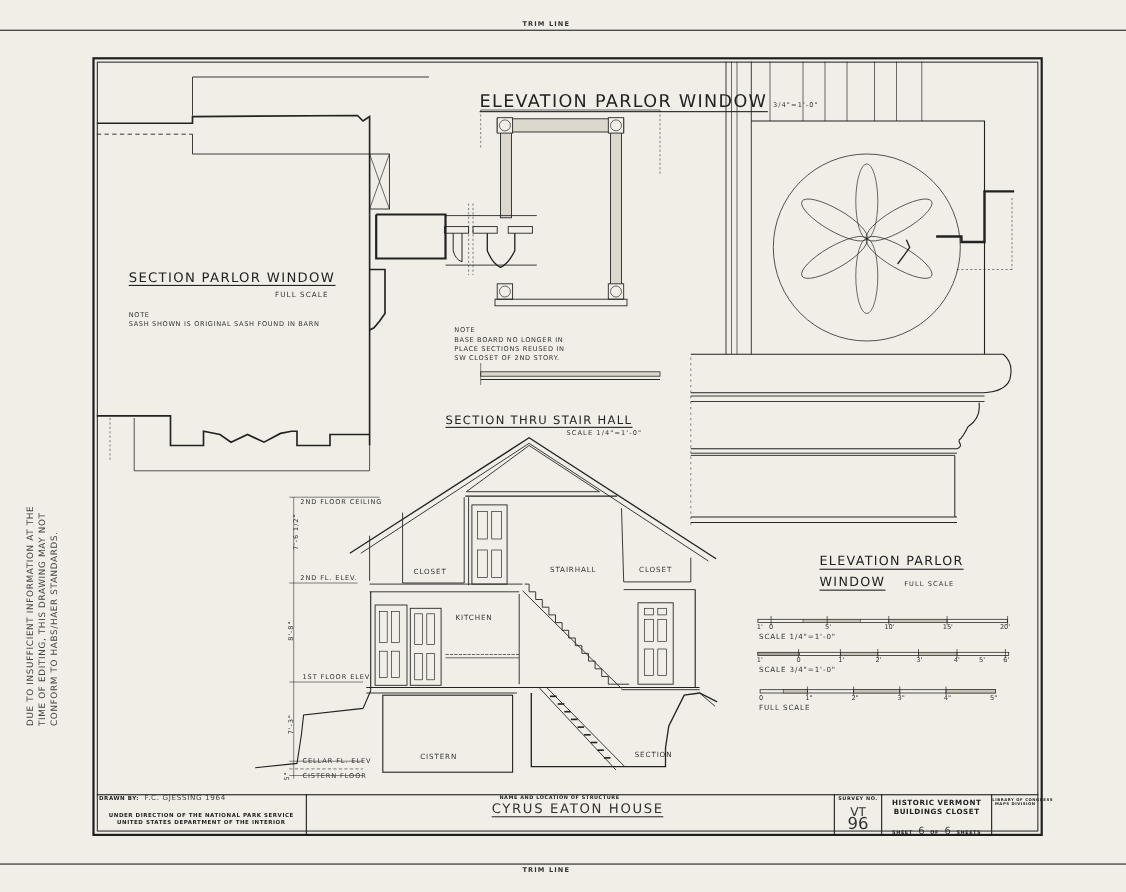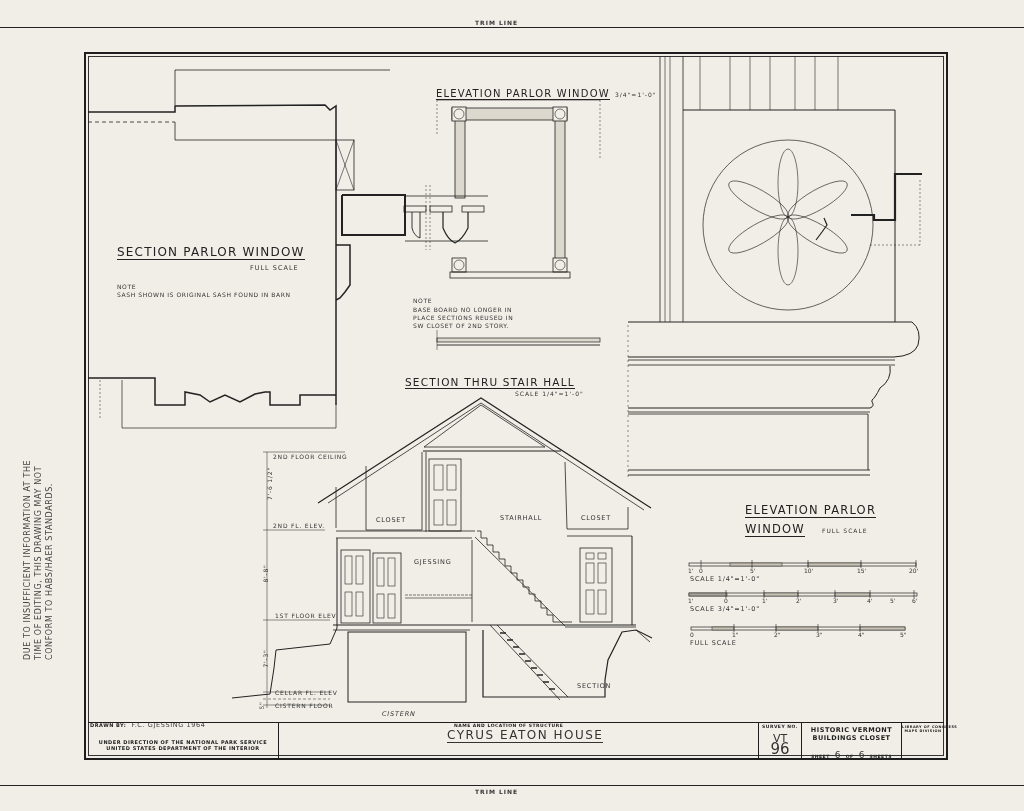--- a/index.html
+++ b/index.html
@@ -238,36 +238,36 @@
     </g>
   </g>
 </svg>
 
 <div class="abs title" style="left:117px;top:245px;">SECTION PARLOR WINDOW</div>
 <div class="abs sub" style="left:250px;top:264px;">FULL SCALE</div>
 <div class="abs note" style="left:117px;top:283px;">NOTE</div>
 <div class="abs note" style="left:117px;top:291px;">SASH SHOWN IS ORIGINAL SASH FOUND IN BARN</div>
 
 <div class="abs" style="left:436px;top:82px;white-space:nowrap;">
-  <span class="title" style="font-size:10px;margin-top:28px;">ELEVATION PARLOR WINDOW</span>
+  <span class="title" style="font-size:16px;margin-top:28px;">ELEVATION PARLOR WINDOW</span>
   <span class="sub" style="font-size:6px;">3/4"=1'-0"</span>
 </div>
 <div class="abs note" style="left:413px;top:297px;">NOTE</div>
 <div class="abs note" style="left:413px;top:306px;">BASE BOARD NO LONGER IN</div>
 <div class="abs note" style="left:413px;top:314px;">PLACE SECTIONS REUSED IN</div>
 <div class="abs note" style="left:413px;top:322px;">SW CLOSET OF 2ND STORY.</div>
 
 <div class="abs title" style="left:405px;top:376px;font-size:10.5px;">SECTION THRU STAIR HALL</div>
 <div class="abs sub" style="left:515px;top:390px;font-size:6px;">SCALE 1/4"=1'-0"</div>
 
 <div class="abs lbl" style="left:376px;top:516px;">CLOSET</div>
 <div class="abs lbl" style="left:500px;top:514px;">STAIRHALL</div>
 <div class="abs lbl" style="left:581px;top:514px;">CLOSET</div>
-<div class="abs lbl" style="left:414px;top:558px;">GJESSING</div>
-<div class="abs lbl" style="left:382px;top:710px;font-style:italic;">CISTERN</div>
+<div class="abs lbl" style="left:414px;top:558px;">KITCHEN</div>
+<div class="abs lbl" style="left:382px;top:684px;">CISTERN</div>
 <div class="abs lbl" style="left:577px;top:682px;">SECTION</div>
 
 <div class="abs lbl" style="left:273px;top:453px;font-size:6px;">2ND FLOOR CEILING</div>
 <div class="abs lbl" style="left:273px;top:522px;font-size:6px;">2ND FL. ELEV.</div>
 <div class="abs lbl" style="left:275px;top:612px;font-size:6px;">1ST FLOOR ELEV</div>
 <div class="abs lbl" style="left:275px;top:689px;font-size:6px;">CELLAR FL. ELEV</div>
 <div class="abs lbl" style="left:275px;top:702px;font-size:6px;">CISTERN FLOOR</div>
 
 <div class="abs lbl" style="left:253px;top:480px;transform:rotate(-90deg);font-size:6px;">7'-6 1/2"</div>
 <div class="abs lbl" style="left:256px;top:570px;transform:rotate(-90deg);font-size:6px;">8'-8"</div>

